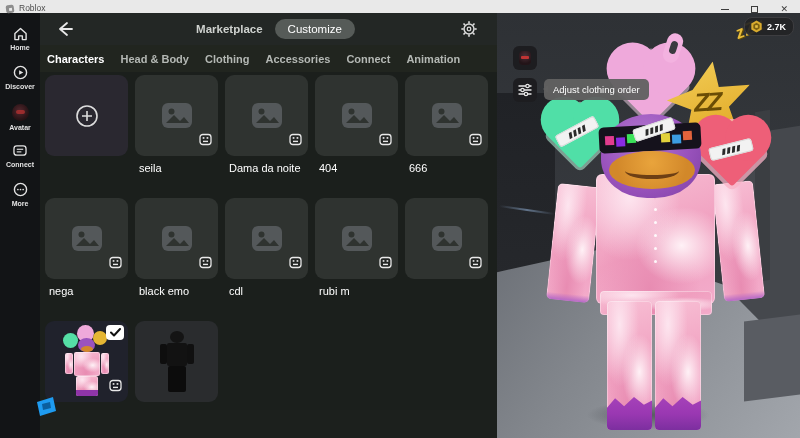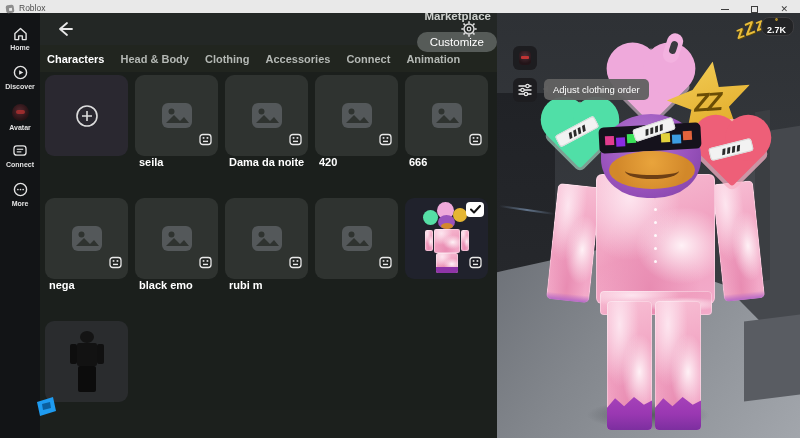--- a/index.html
+++ b/index.html
@@ -22,41 +22,41 @@
   .side-item svg{display:block;}
   .side-label{font-size:7px;color:#e3e3e3;margin-top:3px;font-weight:bold;}
   .avatar-thumb-circle{width:17px;height:17px;border-radius:50%;background:radial-gradient(circle at 45% 40%,#55282e 0%,#2a1417 60%,#17090b 100%);position:relative;overflow:hidden;}
   .avatar-thumb-circle::after{content:"";position:absolute;left:4px;top:6px;width:9px;height:4px;background:#b03030;border-radius:2px;opacity:.8;}
   .studio-logo{position:absolute;left:33px;top:394px;width:26px;height:26px;z-index:60;}
 
   
   .content{position:absolute;left:40px;top:13px;width:457px;height:425px;background:#1c201d;overflow:hidden;}
   .topbar{position:relative;height:32px;background:#232725;display:flex;align-items:center;}
   .back-btn{position:absolute;left:15px;top:6px;width:20px;height:20px;cursor:pointer;}
-  .mode-switch{position:absolute;left:8px;right:0;display:flex;justify-content:center;align-items:flex-end;gap:6px;flex-direction:column;}
+  .mode-switch{position:absolute;left:8px;right:0;display:flex;justify-content:center;align-items:flex-end;gap:6px;}
   .mode-marketplace{font-size:11.5px;font-weight:bold;color:#cfd2cf;padding:4px 6px;cursor:pointer;}
   .mode-customize{font-size:11.5px;font-weight:normal;color:#ffffff;background:#565b58;border-radius:999px;padding:4px 13px;cursor:pointer;}
   .gear-btn{position:absolute;right:19px;top:7px;width:18px;height:18px;cursor:pointer;}
 
   .tabs{height:27px;background:#21251f;display:flex;align-items:center;gap:16px;padding-left:7px;}
   .tab{font-size:11px;font-weight:bold;color:#b4b8b4;cursor:pointer;white-space:nowrap;}
   .tab.active{color:#ffffff;}
 
   .subtabs{height:28px;background:#1b1f1c;display:flex;align-items:flex-start;gap:26px;padding-left:8px;padding-top:5px;position:relative;}
   .subtab{font-size:11.5px;font-weight:bold;color:#9da19d;cursor:pointer;position:relative;padding-bottom:6px;}
   .subtab.active{color:#ffffff;}
   .subtab.active::after{content:"";position:absolute;left:-2px;right:-2px;bottom:0;height:2.5px;border-radius:2px;background:#ffffff;}
 
   .grid{display:grid;grid-template-columns:repeat(5,83px);column-gap:7px;grid-auto-rows:123px;padding:3px 0 0 5px;background:#1b1f1c;height:338px;}
   .card-cell{display:flex;flex-direction:column;}
   .card{position:relative;width:83px;height:81px;background:#2f3330;border-radius:9px;cursor:pointer;display:flex;align-items:center;justify-content:center;overflow:hidden;}
   .card.add{background:#2a2830;}
   .card.selected{background:#20222c;}
   .card.darkfig{background:#2a2c2e;}
-  .card-label{font-size:11px;font-weight:bold;color:#ffffff;padding-left:4px;white-space:nowrap;overflow:hidden;}
+  .card-label{font-size:11px;font-weight:normal;color:#ffffff;margin-top:6px;padding-left:4px;white-space:nowrap;overflow:hidden;}
   .badge{position:absolute;right:6px;bottom:6px;}
   .check{position:absolute;right:4px;top:4px;width:18px;height:15px;background:#ffffff;border-radius:4px;display:flex;align-items:center;justify-content:center;}
 
   
   .mini{position:relative;width:60px;height:74px;}
   .mini .m-balloon{position:absolute;border-radius:50%;}
   .mini .m-head{position:absolute;border-radius:50%;}
   .mini .m-torso{position:absolute;border-radius:2px;}
   .mini .m-legs{position:absolute;border-radius:2px;}
   .mini .m-arm{position:absolute;border-radius:2px;}
@@ -104,21 +104,21 @@
   .zzstar span{font-size:26px;font-weight:bold;font-style:italic;color:#6b4d05;transform:rotate(-12deg);letter-spacing:-3px;}
   .zzz-float{position:absolute;left:238px;top:6px;font-size:17px;font-weight:bold;font-style:italic;color:#e9bd3a;transform:rotate(-22deg);text-shadow:1px 1px 0 #5f4a07;letter-spacing:1px;}
 
   .vp-btn{position:absolute;width:24px;height:24px;background:#1d1d20;border-radius:6px;cursor:pointer;display:flex;align-items:center;justify-content:center;overflow:hidden;}
   .vp-btn.char{left:16px;top:33px;}
   .vp-btn.order{left:16px;top:65px;}
   .mini-char-head{width:12px;height:14px;background:radial-gradient(circle at 50% 35%,#4d3038 0%,#231418 70%);border-radius:4px;position:relative;}
   .mini-char-head::after{content:"";position:absolute;left:2px;top:5px;width:8px;height:3px;background:#c03434;border-radius:1px;}
   .tooltip{position:absolute;left:47px;top:66px;background:rgba(97,97,97,.96);color:#fff;font-size:9.5px;padding:5px 9px;border-radius:5px;white-space:nowrap;}
   .tooltip::before{content:"";position:absolute;left:-5px;top:6px;border:4px solid transparent;border-right:5px solid rgba(97,97,97,.96);}
-  .robux{position:absolute;right:6px;top:4px;height:19px;background:rgba(35,35,37,.92);border:1px solid #3d3d40;border-radius:8px;display:flex;align-items:center;gap:4px;padding:0 7px 0 5px;cursor:pointer;flex-direction:column;}
+  .robux{position:absolute;right:6px;top:4px;height:19px;background:rgba(35,35,37,.92);border:1px solid #3d3d40;border-radius:8px;display:flex;align-items:center;gap:4px;padding:0 7px 0 5px;cursor:pointer;}
   .robux-label{font-size:9px;font-weight:bold;color:#fff;}
 </style>
 </head>
 <body>
 
 <div id="screen">
 
   <div class="titlebar">
     <span class="tb-logo"></span>
     <span class="tb-title">Roblox</span>
@@ -256,21 +256,21 @@
               <circle cx="10.5" cy="9.5" r="3" fill="#2f3330"></circle>
               <path d="M5 21 L13 13 L19 19 L23 15 L28 21 Z" fill="#2f3330"></path>
             </svg>
             <span class="badge"><svg width="13" height="13" viewBox="0 0 13 13">
                 <rect x="1" y="1.5" width="11" height="10" rx="2.8" fill="rgba(0,0,0,.25)" stroke="#e8e8e8" stroke-width="1.3"></rect>
                 <rect x="3.7" y="4.1" width="1.7" height="1.7" fill="#e8e8e8"></rect>
                 <rect x="7.6" y="4.1" width="1.7" height="1.7" fill="#e8e8e8"></rect>
                 <rect x="4" y="7.7" width="5" height="1.4" fill="#e8e8e8"></rect>
               </svg></span>
           </div>
-          <div class="card-label">420</div>
+          <div class="card-label">404</div>
         </div>
         <div class="card-cell">
           <div class="card">
             <svg width="32" height="27" viewBox="0 0 32 27">
               <rect x="1" y="1" width="30" height="25" rx="6" fill="#54585a"></rect>
               <circle cx="10.5" cy="9.5" r="3" fill="#2f3330"></circle>
               <path d="M5 21 L13 13 L19 19 L23 15 L28 21 Z" fill="#2f3330"></path>
             </svg>
             <span class="badge"><svg width="13" height="13" viewBox="0 0 13 13">
                 <rect x="1" y="1.5" width="11" height="10" rx="2.8" fill="rgba(0,0,0,.25)" stroke="#e8e8e8" stroke-width="1.3"></rect>
@@ -305,20 +305,36 @@
               <path d="M5 21 L13 13 L19 19 L23 15 L28 21 Z" fill="#2f3330"></path>
             </svg>
             <span class="badge"><svg width="13" height="13" viewBox="0 0 13 13">
                 <rect x="1" y="1.5" width="11" height="10" rx="2.8" fill="rgba(0,0,0,.25)" stroke="#e8e8e8" stroke-width="1.3"></rect>
                 <rect x="3.7" y="4.1" width="1.7" height="1.7" fill="#e8e8e8"></rect>
                 <rect x="7.6" y="4.1" width="1.7" height="1.7" fill="#e8e8e8"></rect>
                 <rect x="4" y="7.7" width="5" height="1.4" fill="#e8e8e8"></rect>
               </svg></span>
           </div>
           <div class="card-label">black emo</div>
+        </div>
+        <div class="card-cell">
+          <div class="card">
+            <svg width="32" height="27" viewBox="0 0 32 27">
+              <rect x="1" y="1" width="30" height="25" rx="6" fill="#54585a"></rect>
+              <circle cx="10.5" cy="9.5" r="3" fill="#2f3330"></circle>
+              <path d="M5 21 L13 13 L19 19 L23 15 L28 21 Z" fill="#2f3330"></path>
+            </svg>
+            <span class="badge"><svg width="13" height="13" viewBox="0 0 13 13">
+                <rect x="1" y="1.5" width="11" height="10" rx="2.8" fill="rgba(0,0,0,.25)" stroke="#e8e8e8" stroke-width="1.3"></rect>
+                <rect x="3.7" y="4.1" width="1.7" height="1.7" fill="#e8e8e8"></rect>
+                <rect x="7.6" y="4.1" width="1.7" height="1.7" fill="#e8e8e8"></rect>
+                <rect x="4" y="7.7" width="5" height="1.4" fill="#e8e8e8"></rect>
+              </svg></span>
+          </div>
+          <div class="card-label">cdl</div>
         </div>
         <div class="card-cell">
           <div class="card">
             <svg width="32" height="27" viewBox="0 0 32 27">
               <rect x="1" y="1" width="30" height="25" rx="6" fill="#54585a"></rect>
               <circle cx="10.5" cy="9.5" r="3" fill="#2f3330"></circle>
               <path d="M5 21 L13 13 L19 19 L23 15 L28 21 Z" fill="#2f3330"></path>
             </svg>
             <span class="badge"><svg width="13" height="13" viewBox="0 0 13 13">
                 <rect x="1" y="1.5" width="11" height="10" rx="2.8" fill="rgba(0,0,0,.25)" stroke="#e8e8e8" stroke-width="1.3"></rect>

